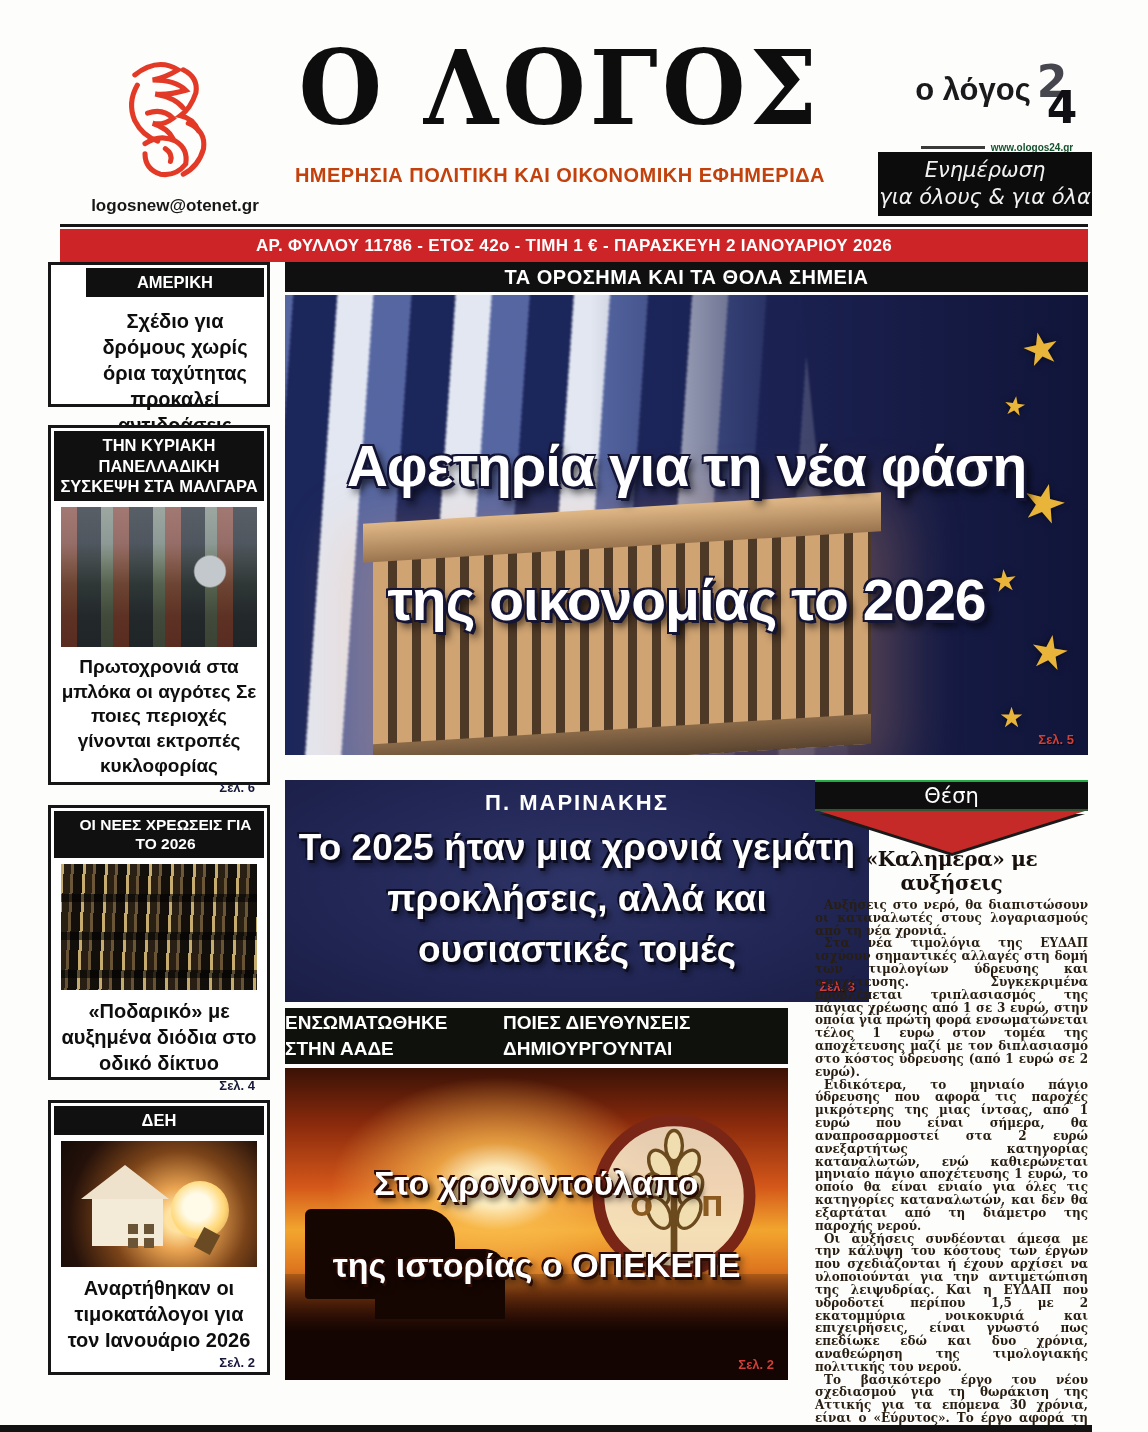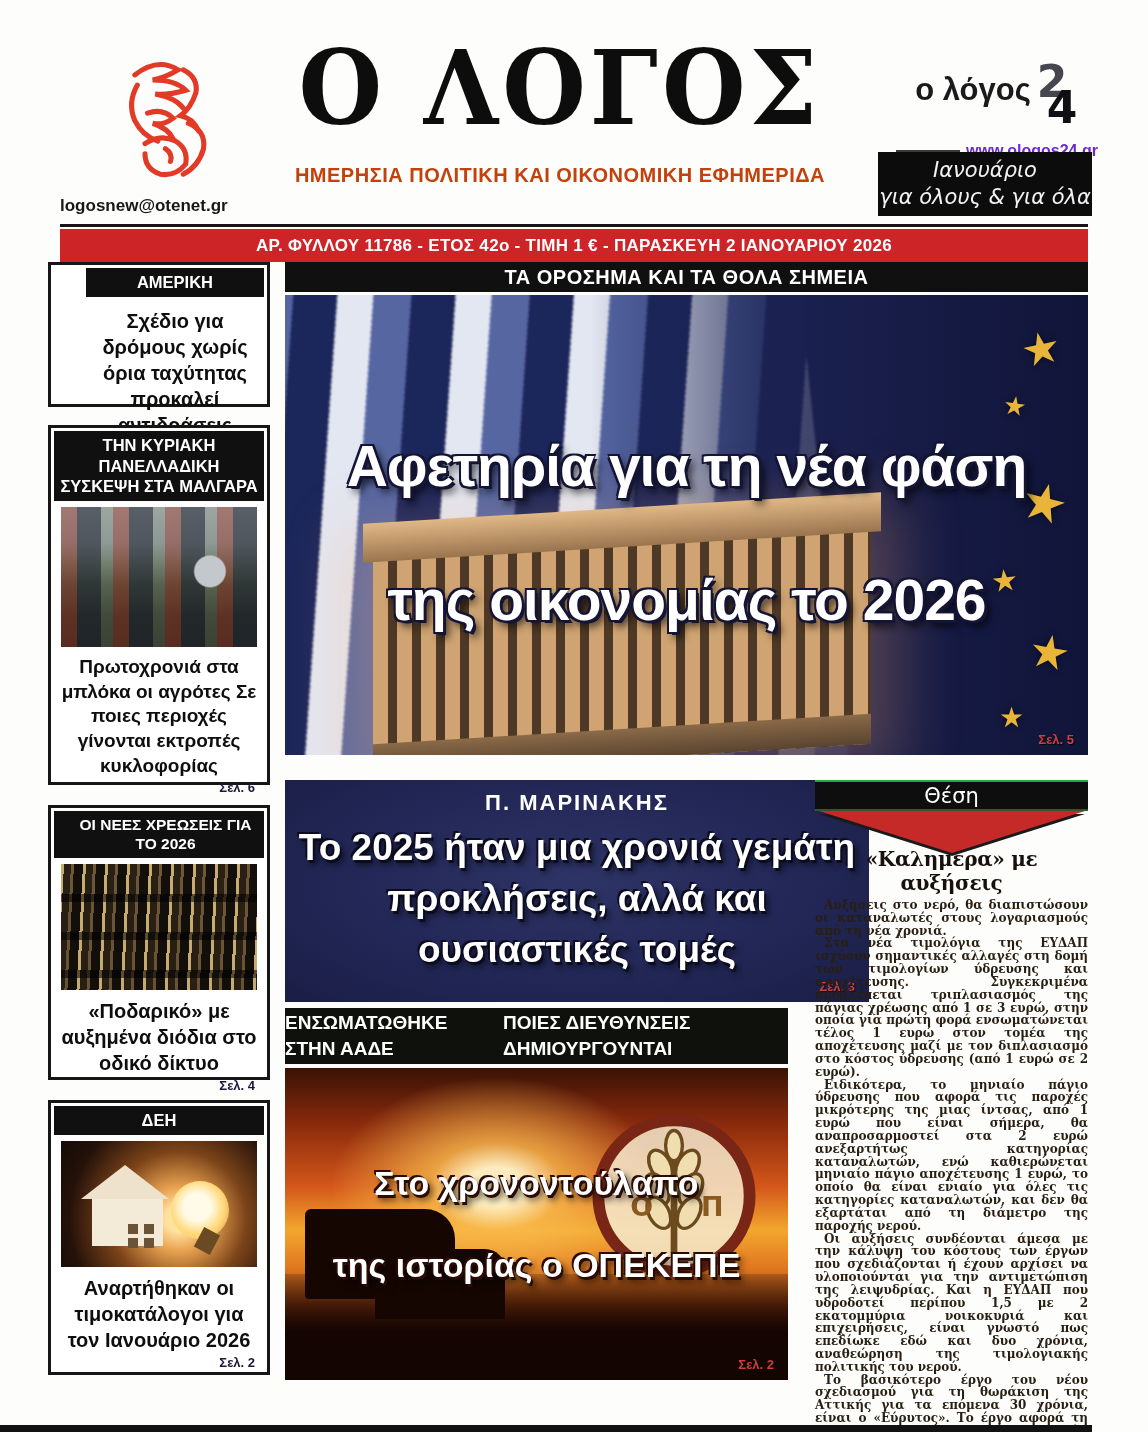--- a/index.html
+++ b/index.html
@@ -1,35 +1,35 @@
 <!DOCTYPE html>
 <html lang="el"><head>
 <meta charset="utf-8">
 <style>
   html,body{margin:0;padding:0;background:#e8e8e4;}
   .page{position:relative;width:1148px;height:1432px;background:#fdfdfb;margin:0 auto;
         font-family:"Liberation Sans",sans-serif;overflow:hidden;}
 
   
   .logo-faces{position:absolute;left:78px;top:52px;width:190px;height:140px;}
-  .email{position:absolute;left:60px;top:196px;width:230px;text-align:left;
+  .email{position:absolute;left:60px;top:196px;width:230px;text-align:center;
          font-weight:bold;font-size:17px;color:#171717;}
   .masthead-center{position:absolute;left:290px;top:40px;width:540px;text-align:center;}
   .masthead-title{font-family:"DejaVu Serif",serif;font-weight:bold;font-size:96px;
         line-height:1.0;color:#0d0d0d;letter-spacing:4px;transform:scaleY(1.08);margin:0;}
   .masthead-subtitle{margin-top:28px;font-weight:bold;font-size:20px;color:#c2410c;letter-spacing:.5px;}
   .weblogo{position:absolute;left:892px;top:72px;width:210px;}
   .weblogo-row{display:flex;align-items:flex-start;justify-content:center;}
   .weblogo-name{font-weight:bold;font-size:31px;color:#1a1a1c;letter-spacing:0;}
   .l24{position:relative;width:46px;height:66px;display:inline-block;margin-left:2px;}
   .n2{position:absolute;top:-16px;left:4px;font-size:44px;font-weight:bold;color:#46464e;font-family:"DejaVu Sans",sans-serif;}
   .n4{position:absolute;top:10px;left:14px;font-size:44px;font-weight:bold;color:#101014;font-family:"DejaVu Sans",sans-serif;}
   .website-row{display:flex;align-items:center;justify-content:center;margin-top:4px;gap:6px;}
   .dash{width:64px;height:3px;background:#3a3a3a;}
-  .website{font-weight:bold;font-size:16px;color:#6d28d9;}
+  .website{font-weight:bold;font-size:10px;color:#14532d;}
   .tagline-box{position:absolute;left:878px;top:152px;width:214px;height:64px;background:#0c0c0c;
         color:#f2f2f2;display:flex;flex-direction:column;justify-content:center;align-items:center;
         font-style:italic;font-size:21px;line-height:1.3;font-family:"DejaVu Sans",sans-serif;}
 
   
   .header-rule{position:absolute;left:60px;top:224px;width:1028px;height:3px;background:#161616;}
   .issue-bar{position:absolute;left:60px;top:229px;width:1028px;height:33px;background:#cd2428;
         color:#fff;font-weight:bold;font-size:17px;display:flex;align-items:center;justify-content:center;letter-spacing:.3px;}
 
   
@@ -161,21 +161,21 @@
         <span class="n2">2</span>
         <span class="n4">4</span>
       </span>
     </div>
     <div class="website-row">
       <span class="dash"></span>
       <span class="website">www.ologos24.gr</span>
     </div>
   </div>
   <div class="tagline-box">
-    <span>Ιανουάριο</span>
+    <span>Ενημέρωση</span>
     <span>για όλους &amp; για όλα</span>
   </div>
 
   <div class="header-rule"></div>
   <div class="issue-bar">ΑΡ. ΦΥΛΛΟΥ 11786 - ΕΤΟΣ 42ο - ΤΙΜΗ 1 € - ΠΑΡΑΣΚΕΥΗ 2 ΙΑΝΟΥΑΡΙΟΥ 2026</div>
 
   <div class="sbox" style="top:262px;height:145px;padding-left:32px;">
     <div class="sbox-kicker">ΑΜΕΡΙΚΗ</div>
     <div class="sbox-headline">Σχέδιο για δρόμους χωρίς όρια ταχύτητας προκαλεί αντιδράσεις</div>
     <div class="sbox-page">Σελ. 8</div>

